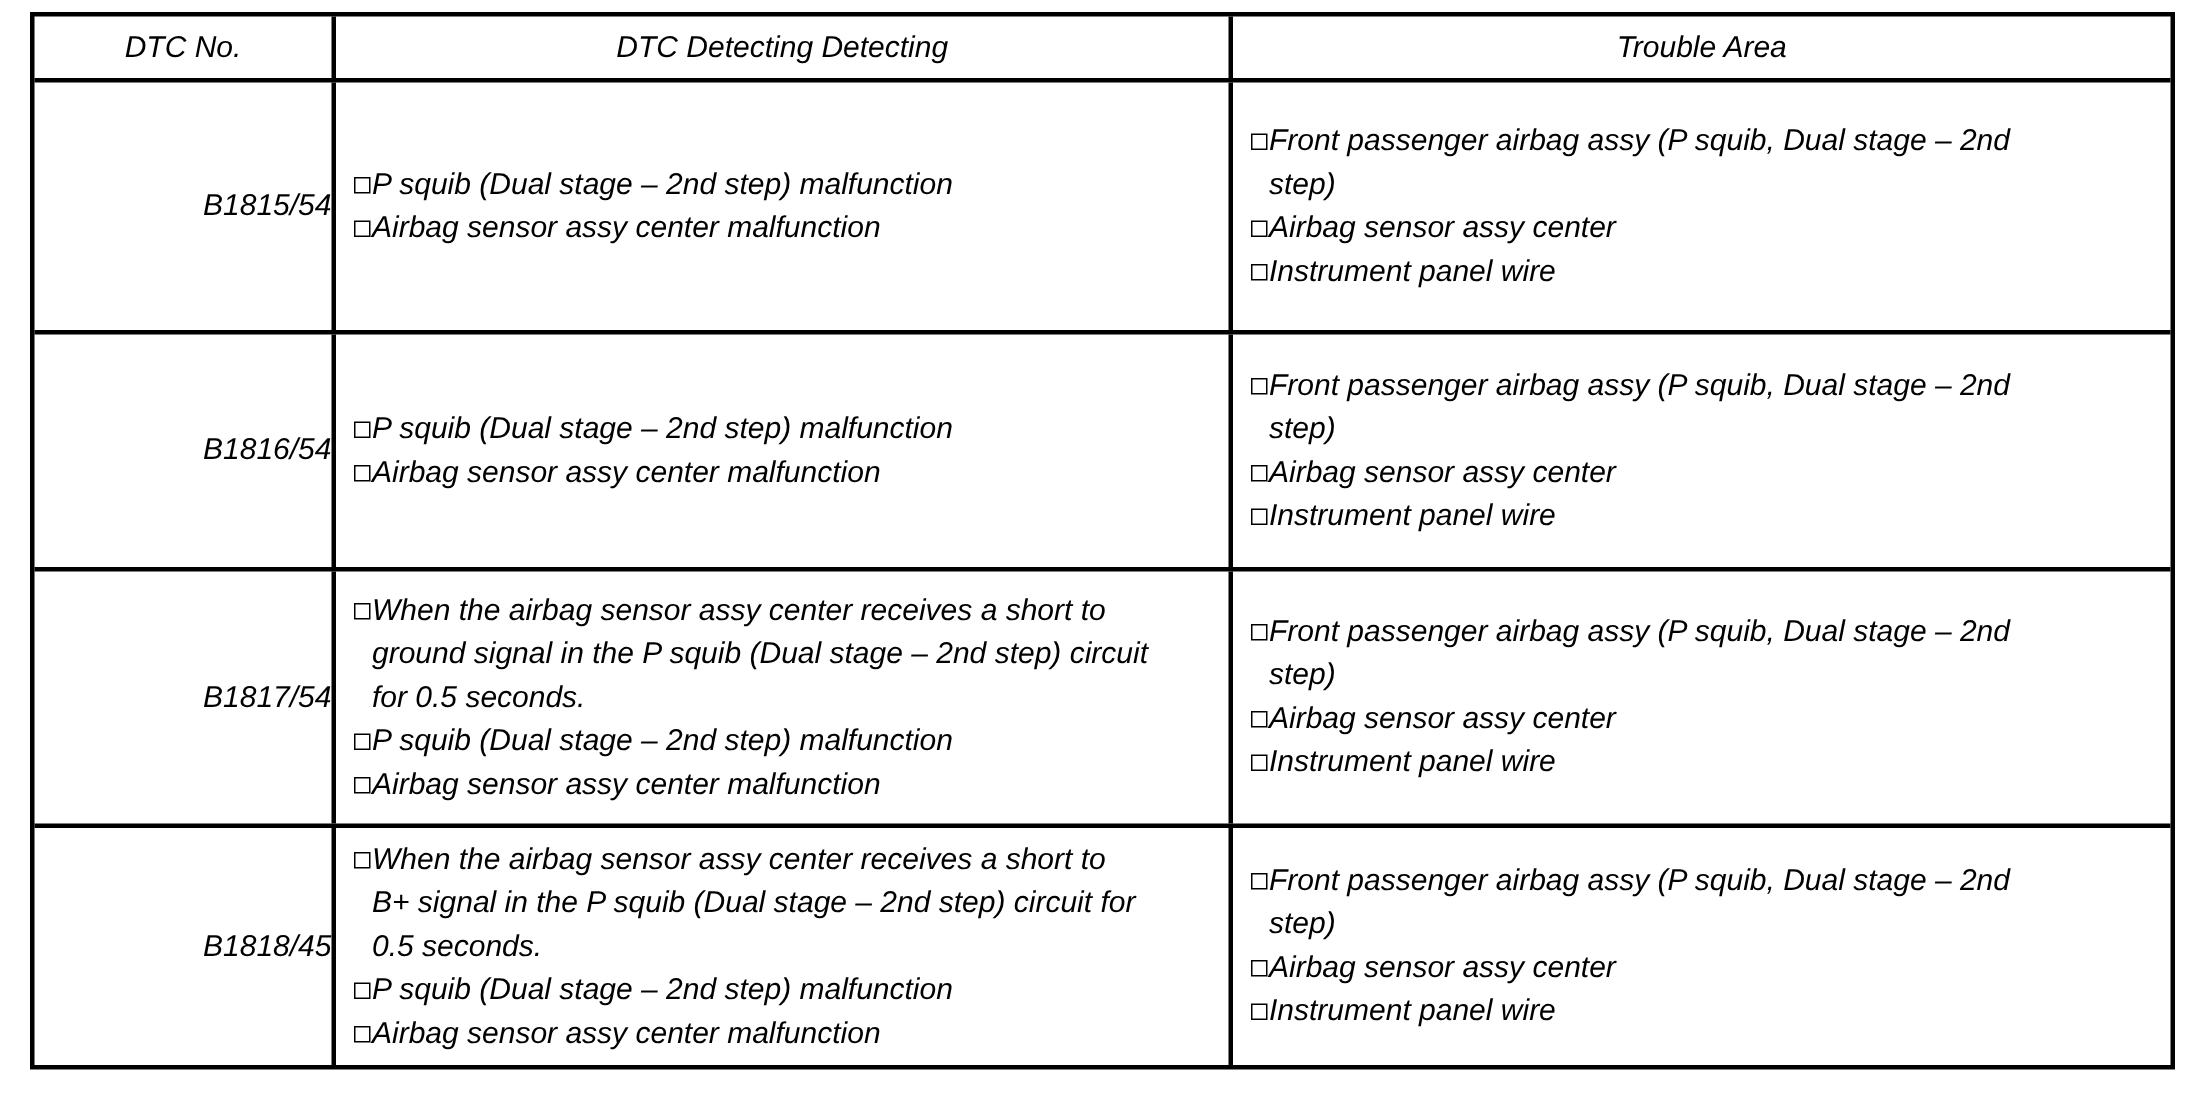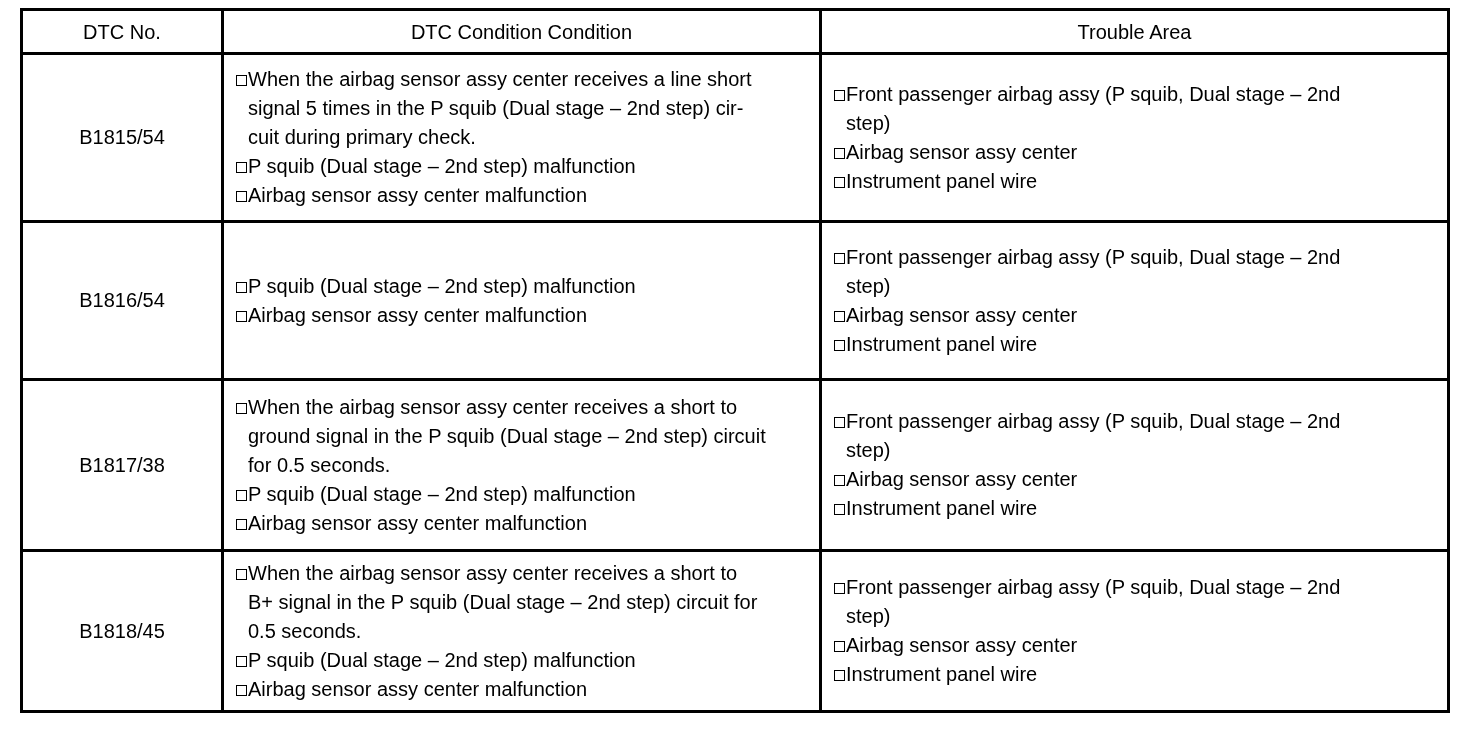--- a/index.html
+++ b/index.html
@@ -33,34 +33,35 @@
     border-bottom: 3px solid #000000;
   }
   .trow:last-child { border-bottom: none; }
   .cell {
     border-right: 3px solid #000000;
     box-sizing: border-box;
     display: flex;
     flex-direction: column;
     justify-content: center;
     overflow: hidden;
+    font-style: italic;
   }
   .cell:last-child { border-right: none; }
   .header-row { height: 41px; }
   .header-row .cell {
     align-items: center;
     font-size: 20px;
     line-height: 24px;
   }
   .body-row-0 { height: 165px; }
   .body-row-1 { height: 155px; }
   .body-row-2 { height: 168px; }
   .body-row-3 { height: 158px; }
   .dtc-cell {
-    align-items: center;
+    align-items: flex-end;
     font-size: 20px;
   }
   .list-cell {
     padding: 4px 4px 4px 12px;
     font-size: 20px;
     line-height: 29px;
   }
   .item {
     padding-left: 12px;
     text-indent: -12px;
@@ -75,32 +76,29 @@
     box-sizing: content-box;
   }
 </style>
 </head>
 <body>
 
 <div class="page">
   <div class="dtc-table">
     <div class="trow header-row">
       <div class="cell">DTC No.</div>
-      <div class="cell">DTC Condition Condition</div>
+      <div class="cell">DTC Detecting Detecting</div>
       <div class="cell">Trouble Area</div>
     </div>
     <div id="table-body">
         <div class="trow body-row-0">
           <div class="cell dtc-cell">
             <span>B1815/54</span>
           </div>
           <div class="cell list-cell">
-            <div class="item"><span class="sq"></span><span>When the airbag sensor assy center receives a line short
-signal 5 times in the P squib (Dual stage – 2nd step) cir-
-cuit during primary check.</span></div>
             <div class="item"><span class="sq"></span><span>P squib (Dual stage – 2nd step) malfunction</span></div>
             <div class="item"><span class="sq"></span><span>Airbag sensor assy center malfunction</span></div>
           </div>
           <div class="cell list-cell">
             <div class="item"><span class="sq"></span><span>Front passenger airbag assy (P squib, Dual stage – 2nd
 step)</span></div>
             <div class="item"><span class="sq"></span><span>Airbag sensor assy center</span></div>
             <div class="item"><span class="sq"></span><span>Instrument panel wire</span></div>
           </div>
         </div>
@@ -114,21 +112,21 @@
           </div>
           <div class="cell list-cell">
             <div class="item"><span class="sq"></span><span>Front passenger airbag assy (P squib, Dual stage – 2nd
 step)</span></div>
             <div class="item"><span class="sq"></span><span>Airbag sensor assy center</span></div>
             <div class="item"><span class="sq"></span><span>Instrument panel wire</span></div>
           </div>
         </div>
         <div class="trow body-row-2">
           <div class="cell dtc-cell">
-            <span>B1817/38</span>
+            <span>B1817/54</span>
           </div>
           <div class="cell list-cell">
             <div class="item"><span class="sq"></span><span>When the airbag sensor assy center receives a short to
 ground signal in the P squib (Dual stage – 2nd step) circuit
 for 0.5 seconds.</span></div>
             <div class="item"><span class="sq"></span><span>P squib (Dual stage – 2nd step) malfunction</span></div>
             <div class="item"><span class="sq"></span><span>Airbag sensor assy center malfunction</span></div>
           </div>
           <div class="cell list-cell">
             <div class="item"><span class="sq"></span><span>Front passenger airbag assy (P squib, Dual stage – 2nd

